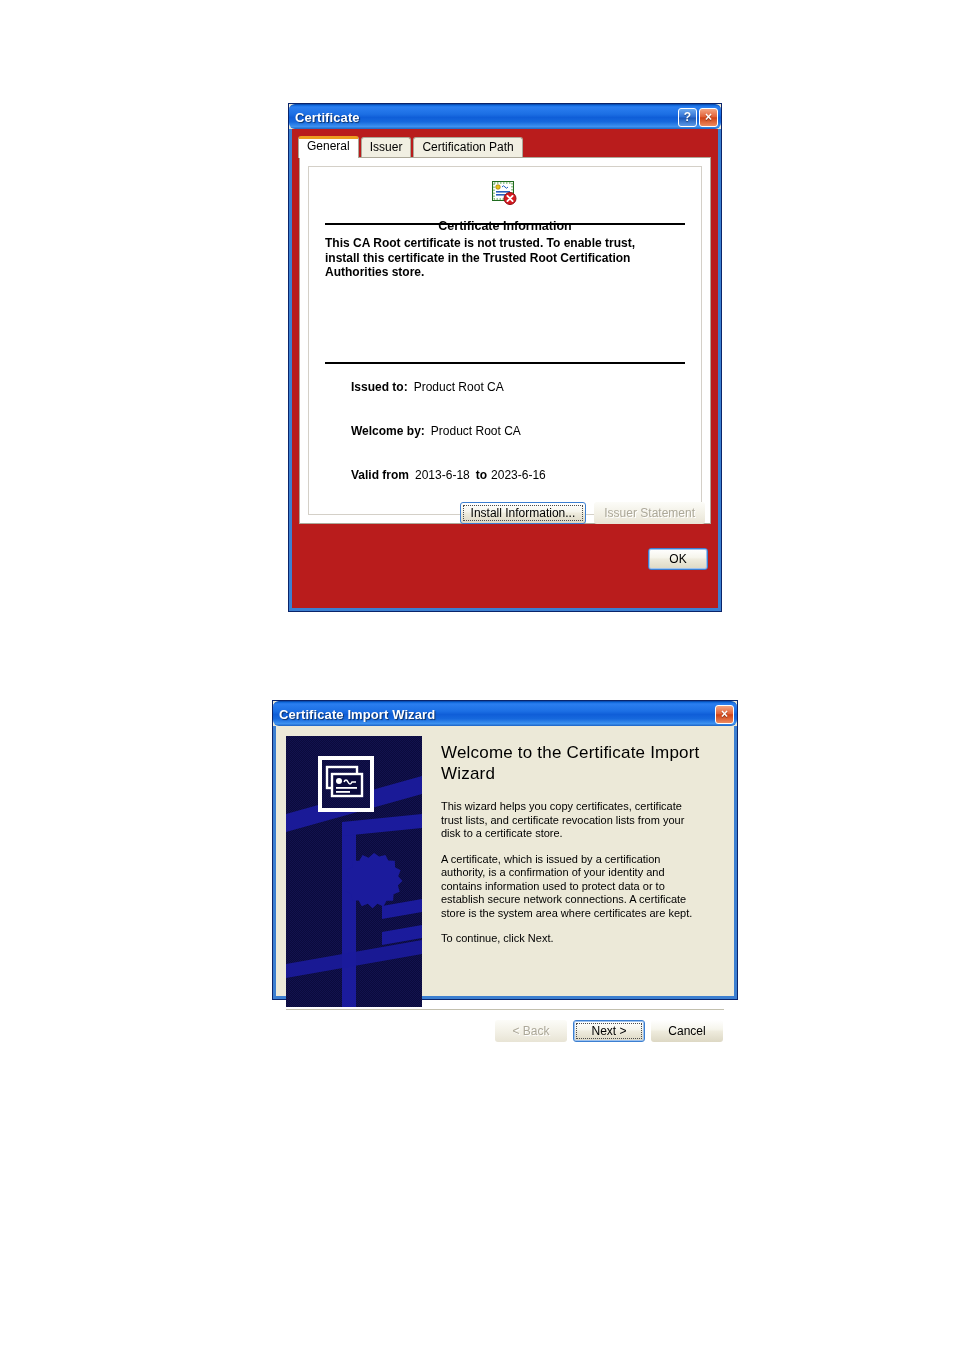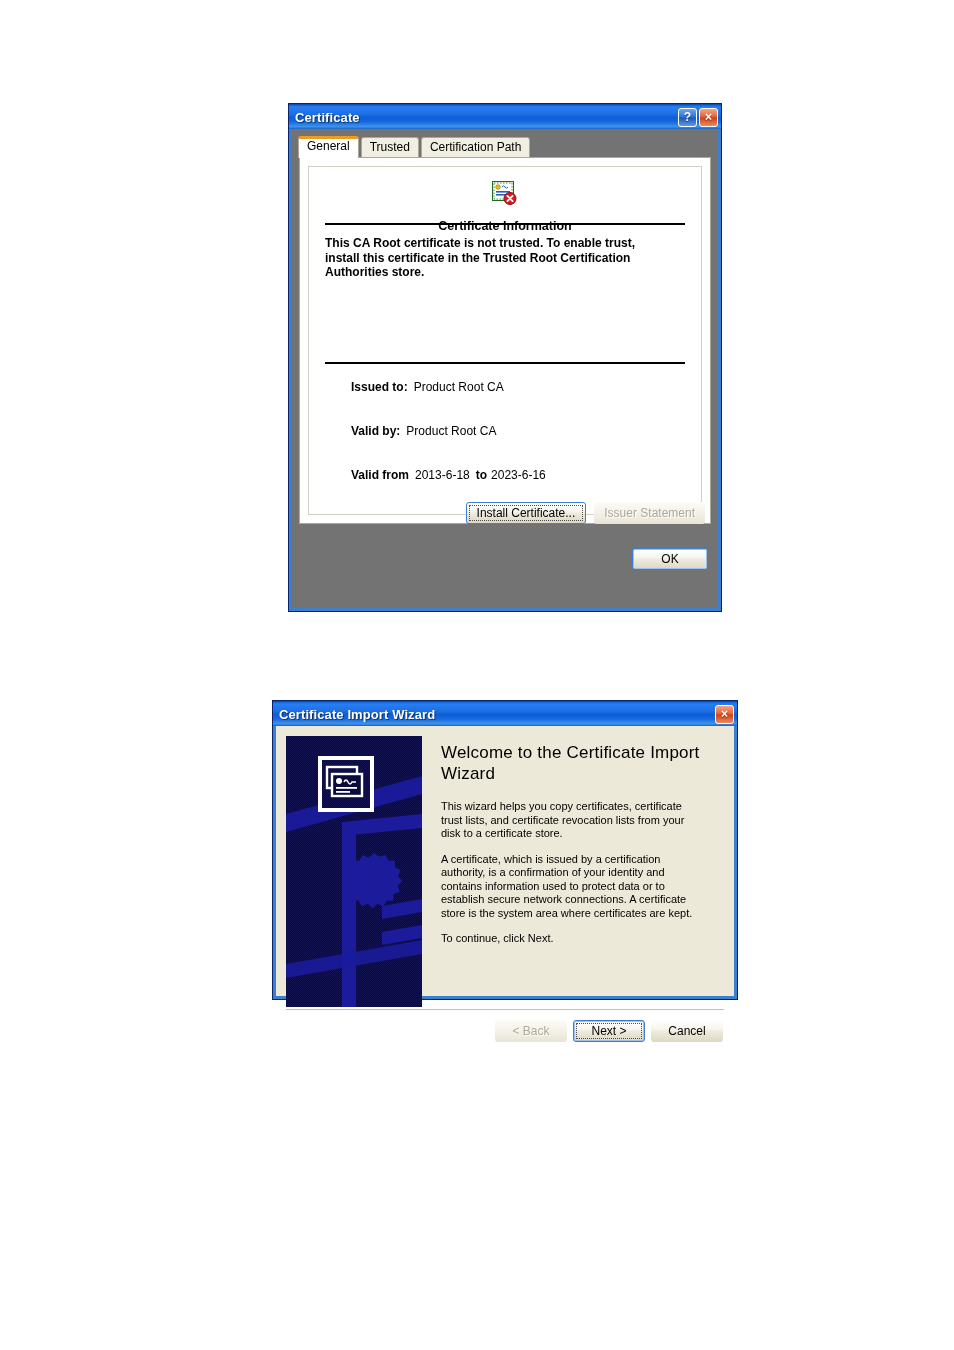--- a/index.html
+++ b/index.html
@@ -20,33 +20,34 @@
   .xp-window {
     position: absolute;
     background: #ece9d8;
     border: 1px solid #0a246a;
     box-sizing: border-box;
   }
   .xp-frame {
     border: 3px solid #3c7fd1;
     border-top: none;
     box-sizing: border-box;
-    background: #737373;
+    background: #b91c1c;
   }
   .xp-titlebar {
     height: 25px;
     background: linear-gradient(to bottom,
         #0a63d6 0%, #2b7ef0 8%, #1c6fe4 38%, #0f5ed8 52%,
         #1668dd 70%, #3d92f0 90%, #1b62c4 100%);
     border-top: 1px solid #0a4fb5;
     display: flex;
     align-items: center;
     padding: 0 3px 0 6px;
     box-sizing: border-box;
     position: relative;
+    border-radius: 6px;
   }
   .xp-title {
     color: #ffffff;
     font-size: 13px;
     font-weight: bold;
     letter-spacing: 0.1px;
     text-shadow: 1px 1px 1px rgba(0,0,0,0.55);
     flex: 1;
     white-space: nowrap;
     overflow: hidden;
@@ -314,21 +315,21 @@
       <div class="xp-sysbtn close">
         <span>×</span>
       </div>
     </div>
   </div>
 
   <div class="xp-frame">
 
     <div class="tabstrip">
       <div class="tab active">General</div>
-      <div class="tab">Trusted</div>
+      <div class="tab">Issuer</div>
       <div class="tab">Certification Path</div>
     </div>
 
     <div class="tabpanel">
       <div class="cert-inner">
 
         <div class="cert-head">
           <span>
             <svg width="26" height="24" viewBox="0 0 26 24" xmlns="http://www.w3.org/2000/svg">
               <rect x="0.5" y="0.5" width="21" height="19" fill="#f4f4e8" stroke="#1f6b1f" stroke-width="1"></rect>
@@ -348,37 +349,37 @@
 
         <div class="cert-warning">This CA Root certificate is not trusted. To enable trust, install this certificate in the Trusted Root Certification Authorities store.</div>
 
         <div class="cert-rule2"></div>
 
         <div class="cert-fields">
           <div class="cert-row">
             <b>Issued to:</b><span class="val">Product Root CA</span>
           </div>
           <div class="cert-row">
-            <b>Valid by:</b><span class="val">Product Root CA</span>
+            <b>Welcome by:</b><span class="val">Product Root CA</span>
           </div>
           <div class="cert-row">
             <b>Valid from</b><span class="val">2013-6-18</span><b class="to">to</b><span>2023-6-16</span>
           </div>
         </div>
 
       </div>
     </div>
 
     <div class="cert-buttons-row">
-      <div class="xp-button focused">Install Certificate...</div>
+      <div class="xp-button focused">Install Information...</div>
       <div class="xp-button disabled">Issuer Statement</div>
     </div>
 
     <div class="cert-ok-row">
-      <div class="xp-button default" style="width:76px;padding:8px;">OK</div>
+      <div class="xp-button default" style="width:60px;padding:8px;">OK</div>
     </div>
 
   </div>
 </div>
 
 <div class="xp-window" id="wizard-dialog">
 
   <div class="xp-titlebar">
     <div class="xp-title">Certificate Import Wizard</div>
     <div class="xp-btn-group">

